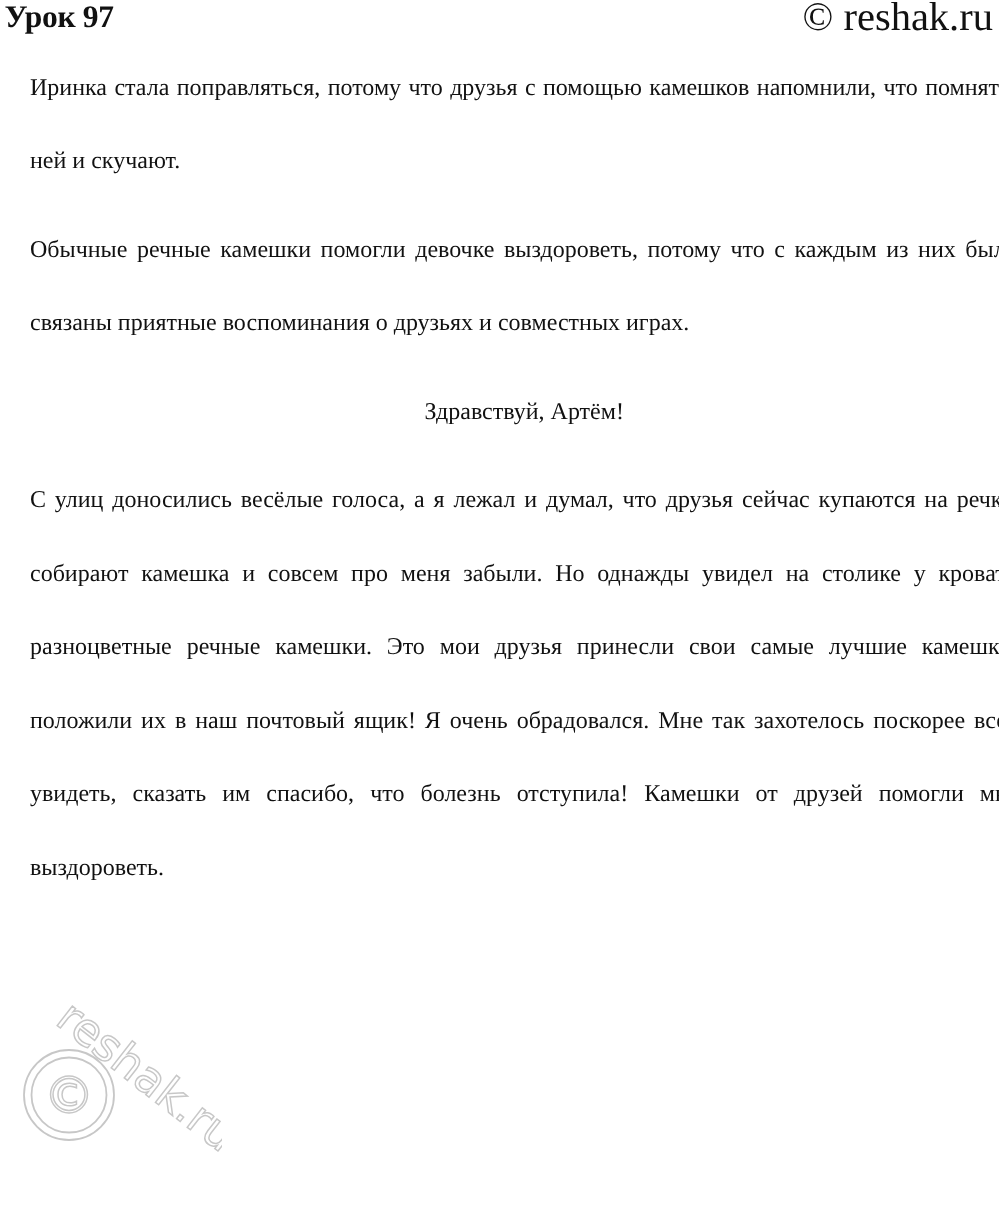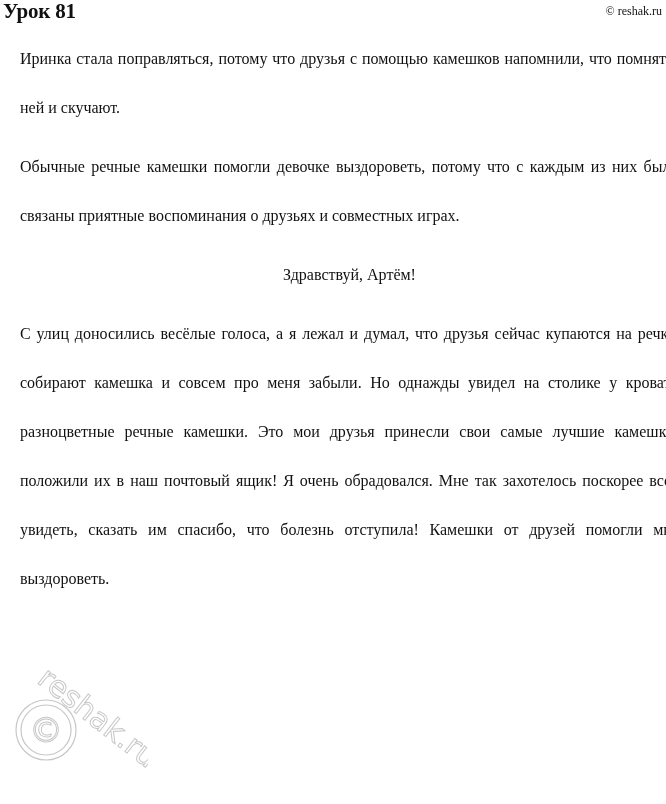--- a/index.html
+++ b/index.html
@@ -25,21 +25,21 @@
       justify-content: space-between;
       align-items: flex-start;
     }
     .lesson-title {
       font-weight: bold;
       font-size: 21px;
       line-height: 22px;
       letter-spacing: -0.2px;
     }
     .copyright {
-      font-size: 12px;
+      font-size: 27px;
       line-height: 22px;
     }
     .content {
       position: absolute;
       top: 34px;
       left: 20px;
       width: 659px;
       font-size: 16px;
       line-height: 49px;
     }
@@ -60,21 +60,21 @@
       width: 140px;
       height: 150px;
       pointer-events: none;
       opacity: 0.55;
     }
   </style>
 </head>
 <body>
 
 <div class="header">
-  <div class="lesson-title">Урок 81</div>
+  <div class="lesson-title">Урок 97</div>
   <div class="copyright">© reshak.ru</div>
 </div>
 
 <div class="content">
   <p class="para">Иринка стала поправляться, потому что друзья с помощью камешков напомнили, что помнят о ней и скучают.</p>
   <p class="para">Обычные речные камешки помогли девочке выздороветь, потому что с каждым из них были связаны приятные воспоминания о друзьях и совместных играх.</p>
   <p class="para center">Здравствуй, Артём!</p>
   <p class="para">С улиц доносились весёлые голоса, а я лежал и думал, что друзья сейчас купаются на речке, собирают камешка и совсем про меня забыли. Но однажды увидел на столике у кровати разноцветные речные камешки. Это мои друзья принесли свои самые лучшие камешки, положили их в наш почтовый ящик! Я очень обрадовался. Мне так захотелось поскорее всех увидеть, сказать им спасибо, что болезнь отступила! Камешки от друзей помогли мне выздороветь.</p>
 </div>
 

